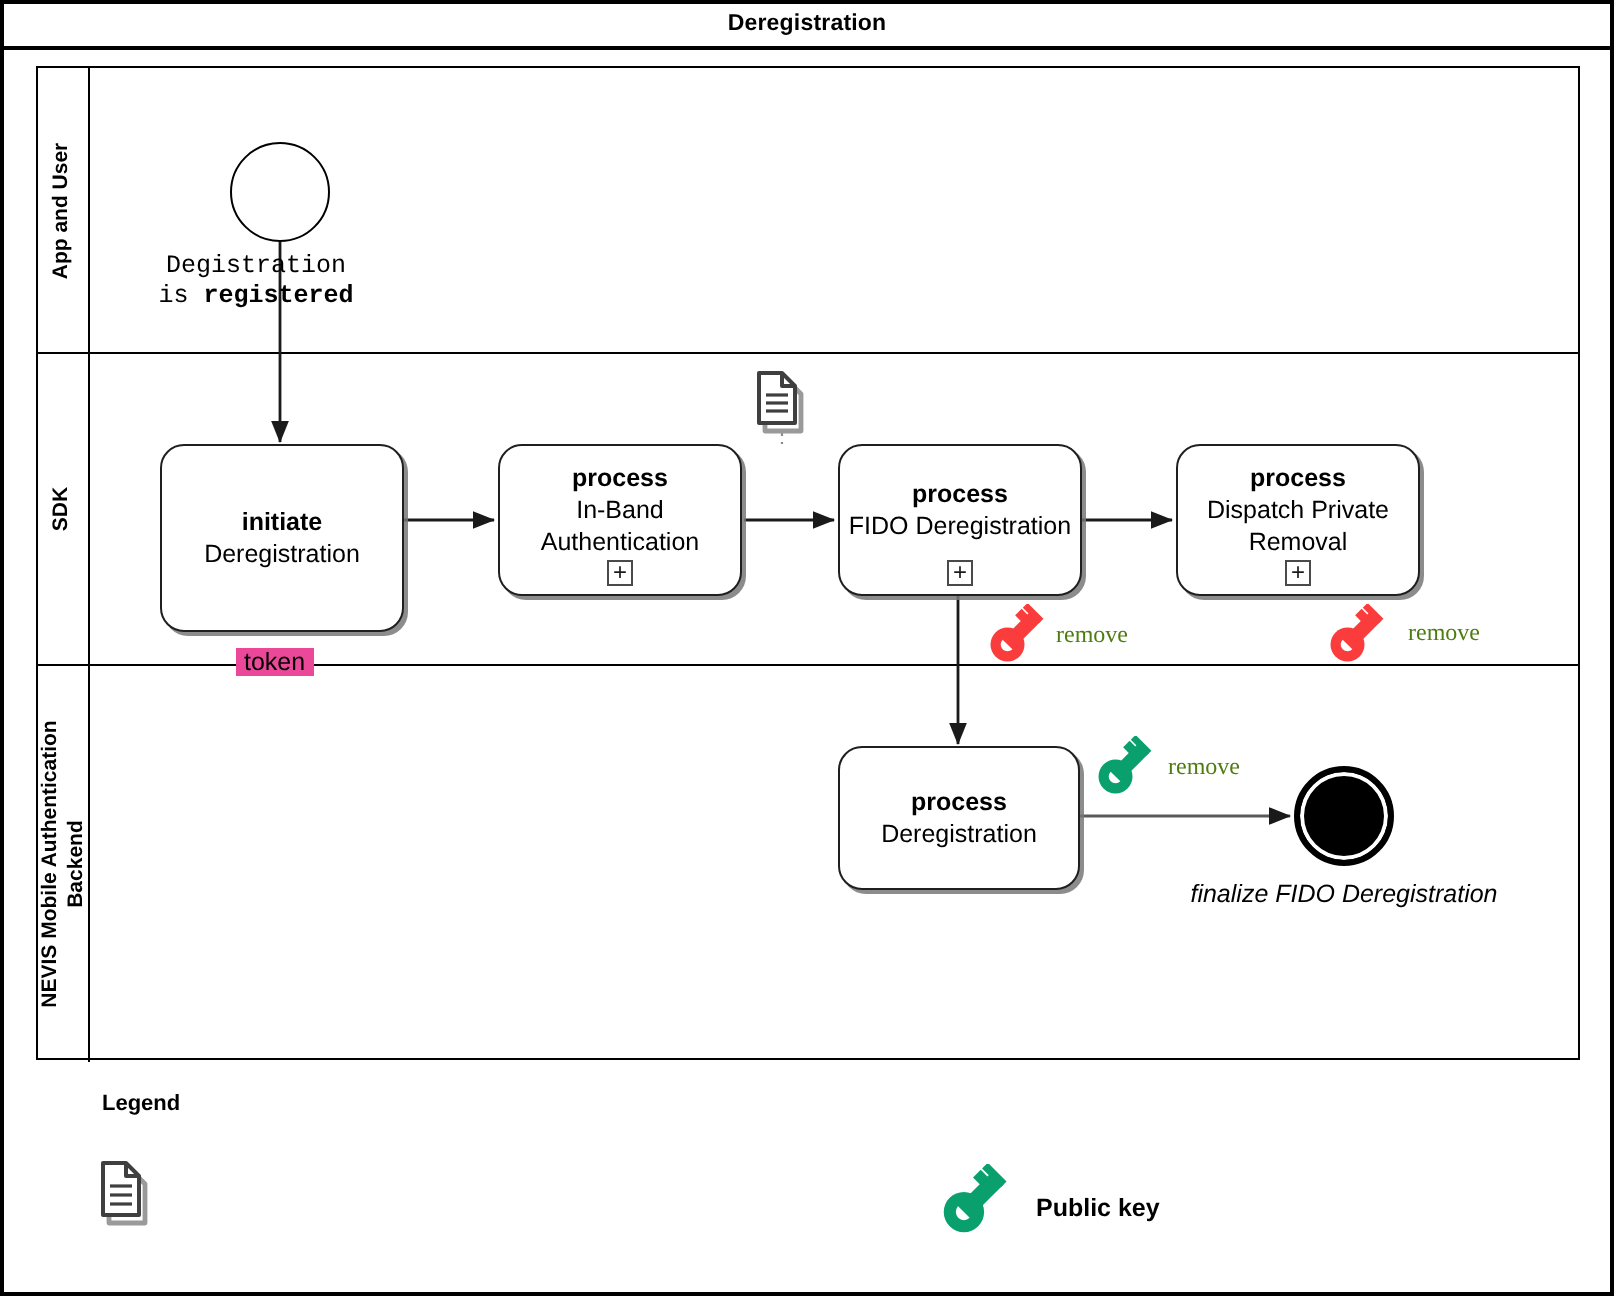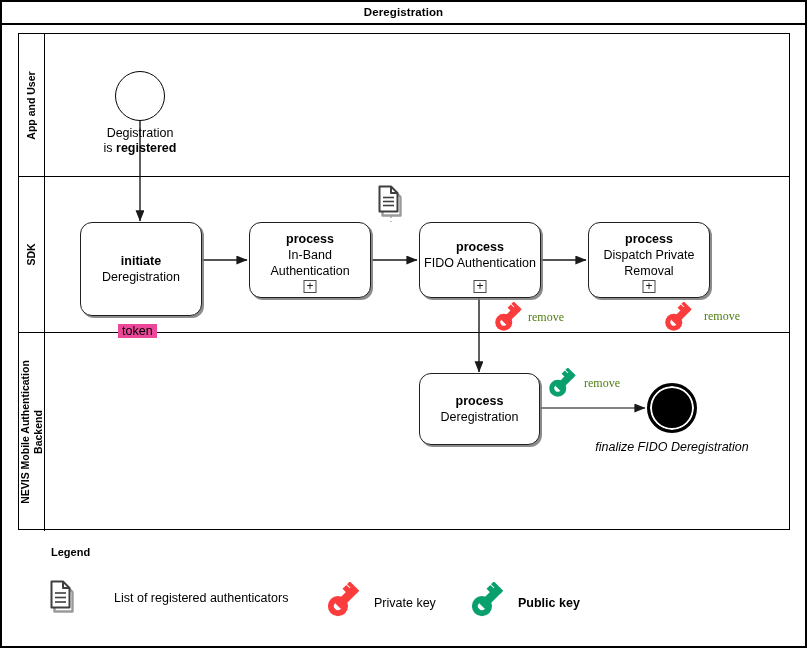--- a/index.html
+++ b/index.html
@@ -256,21 +256,21 @@
     <path d="M541,260 L586,260" stroke="#1a1a1a" stroke-width="1.4" fill="none" marker-end="url(#arw)"></path>
 
     <path d="M479,298 L479,372" stroke="#1a1a1a" stroke-width="1.4" fill="none" marker-end="url(#arw)"></path>
 
     <path d="M540,408 L645,408" stroke="#5a5a5a" stroke-width="1.4" fill="none" marker-end="url(#arw)"></path>
 
     <path d="M391,216 L391,222" stroke="#8a8a8a" stroke-width="1.1" fill="none" stroke-dasharray="2,3"></path>
   </svg>
 
   <div class="start-event" style="left:115px; top:71px;"></div>
-  <div class="event-label" style="left:60px; top:126px; width:160px;">
+  <div class="event-label" style="left:48px; top:126px; width:160px;font-family:Liberation Mono, monospace;">
     <span>Degistration</span><br>
     <span>is </span><b>registered</b>
   </div>
 
   <div class="task" style="left:80px; top:222px; width:122px; height:94px;">
     <div class="task-lines">
       <b>initiate</b><br>
       <span>Deregistration</span>
     </div>
   </div>
@@ -280,21 +280,21 @@
       <b>process</b><br>
       <span>In-Band</span><br>
       <span>Authentication</span>
     </div>
     <div class="task-marker">+</div>
   </div>
 
   <div class="task" style="left:419px; top:222px; width:122px; height:76px;">
     <div class="task-lines" style="margin-bottom:10px;">
       <b>process</b><br>
-      <span>FIDO Authentication</span>
+      <span>FIDO Deregistration</span>
     </div>
     <div class="task-marker">+</div>
   </div>
 
   <div class="task" style="left:588px; top:222px; width:122px; height:76px;">
     <div class="task-lines" style="margin-bottom:10px;">
       <b>process</b><br>
       <span>Dispatch Private</span><br>
       <span>Removal</span>
     </div>
@@ -372,37 +372,22 @@
       <span style="display:inline-block;width:30px;">
         <svg width="28" height="36" viewBox="0 0 28 36">
           <path d="M6.5,7.5 L18,7.5 L24.5,14 L24.5,33.5 L6.5,33.5 Z" fill="#ffffff" stroke="#9a9a9a" stroke-width="2.4" stroke-linejoin="round"></path>
           <path d="M3.5,3.5 L15,3.5 L21.5,10 L21.5,29.5 L3.5,29.5 Z" fill="#ffffff" stroke="#3f3f3f" stroke-width="2" stroke-linejoin="round"></path>
           <path d="M15,3.5 L15,10 L21.5,10" fill="none" stroke="#3f3f3f" stroke-width="2" stroke-linejoin="round"></path>
           <line x1="7" y1="15" x2="18" y2="15" stroke="#3f3f3f" stroke-width="1.6"></line>
           <line x1="7" y1="19.5" x2="18" y2="19.5" stroke="#3f3f3f" stroke-width="1.6"></line>
           <line x1="7" y1="24" x2="18" y2="24" stroke="#3f3f3f" stroke-width="1.6"></line>
         </svg>
       </span>
-      <span class="legend-label" style="margin-left:36px;">List of registered authenticators</span>
-    </div>
-
-    <div class="legend-item" style="left:306px; top:44px;">
-      <span style="display:inline-block;width:38px;">
-        <svg width="38" height="38" viewBox="0 0 32 32">
-          <g transform="rotate(-45 16 16)">
-            <circle cx="10" cy="16" r="8.5" fill="#fa3c3c"></circle>
-            <circle cx="10" cy="16" r="3.4" fill="#ffffff"></circle>
-            <rect x="10" y="12.4" width="20" height="7.2" fill="#fa3c3c"></rect>
-            <rect x="23" y="8.4" width="4.6" height="5" fill="#fa3c3c"></rect>
-            <rect x="28.4" y="8.4" width="3.4" height="11.2" fill="#fa3c3c"></rect>
-          </g>
-        </svg>
-      </span>
-      <span class="legend-label" style="margin-left:12px;">Private key</span>
-    </div>
+    </div>
+
 
     <div class="legend-item" style="left:450px; top:44px;font-weight:bold;">
       <span style="display:inline-block;width:38px;">
         <svg width="38" height="38" viewBox="0 0 32 32">
           <g transform="rotate(-45 16 16)">
             <circle cx="10" cy="16" r="8.5" fill="#0aa06e"></circle>
             <circle cx="10" cy="16" r="3.4" fill="#ffffff"></circle>
             <rect x="10" y="12.4" width="20" height="7.2" fill="#0aa06e"></rect>
             <rect x="23" y="8.4" width="4.6" height="5" fill="#0aa06e"></rect>
             <rect x="28.4" y="8.4" width="3.4" height="11.2" fill="#0aa06e"></rect>

